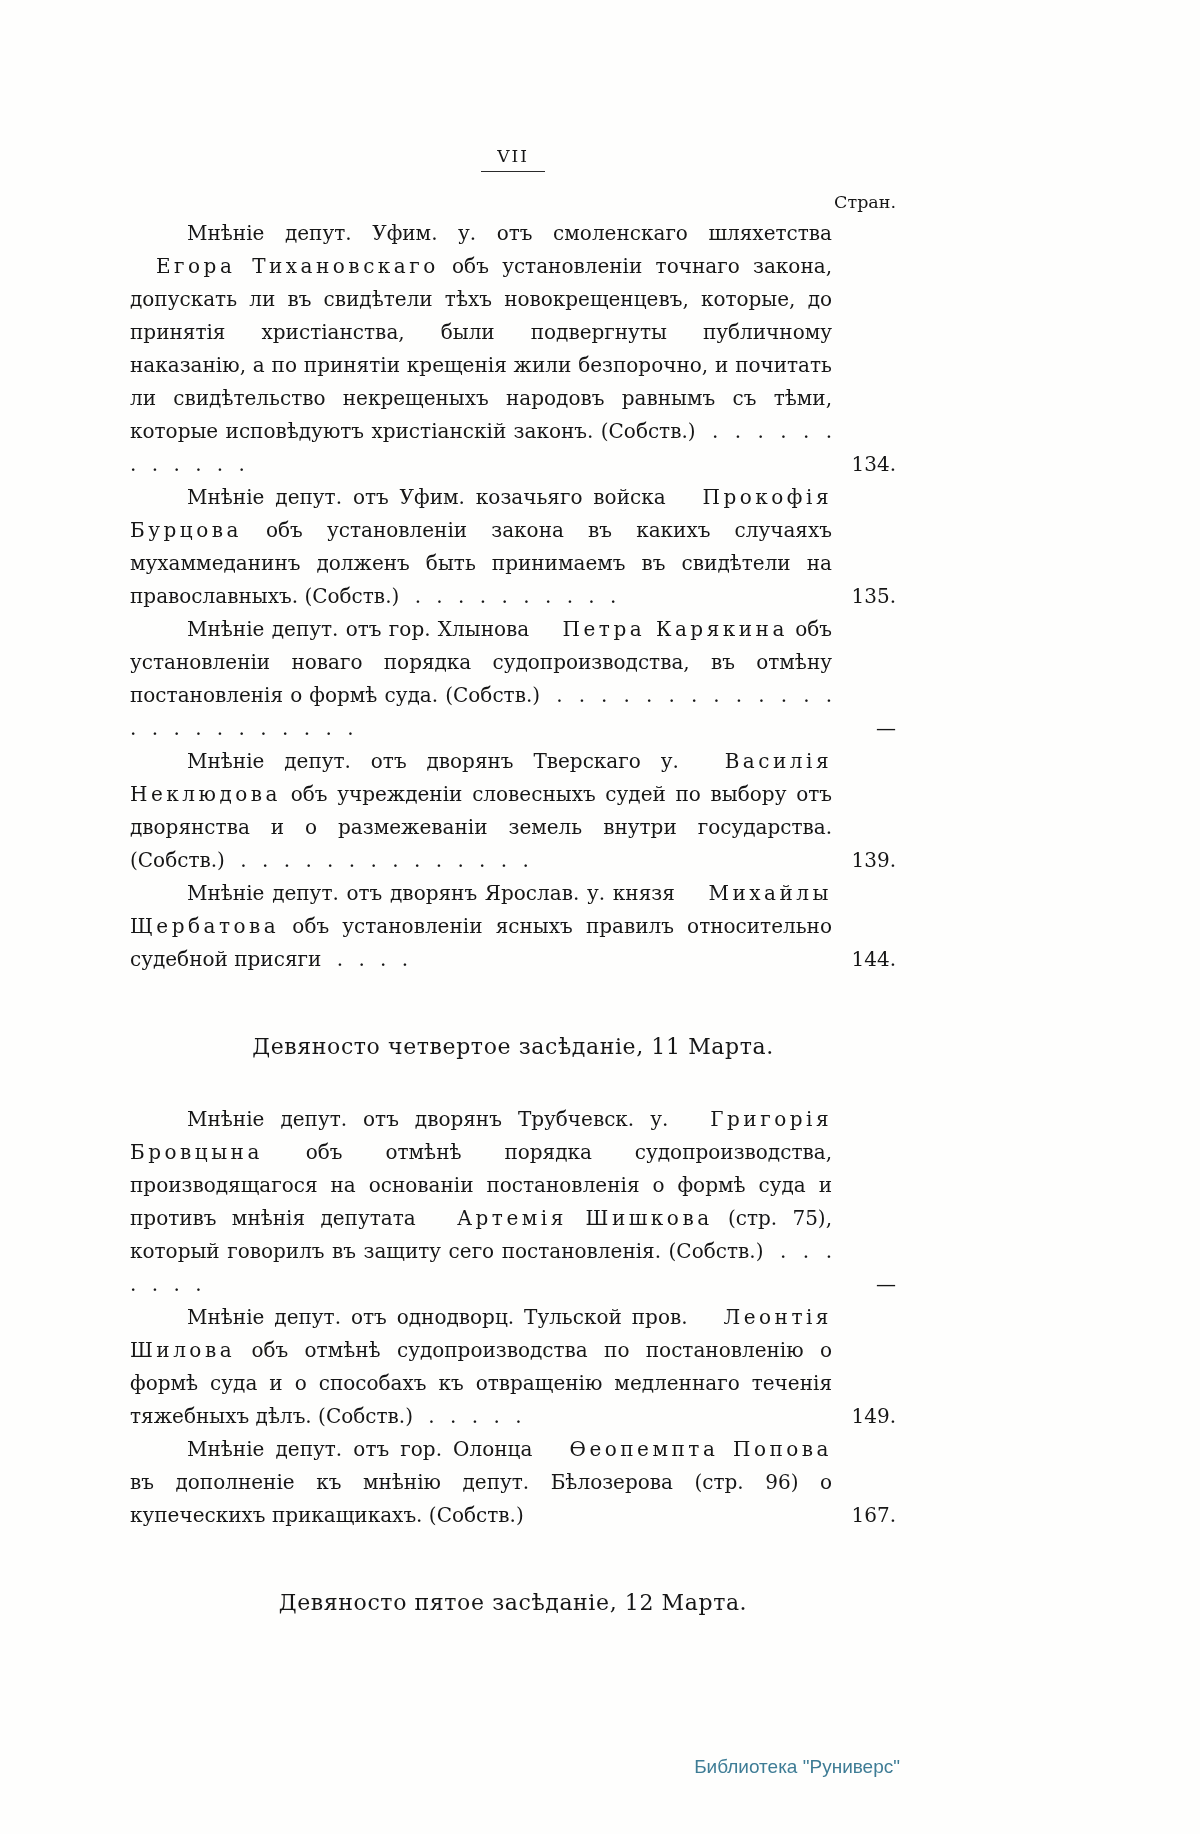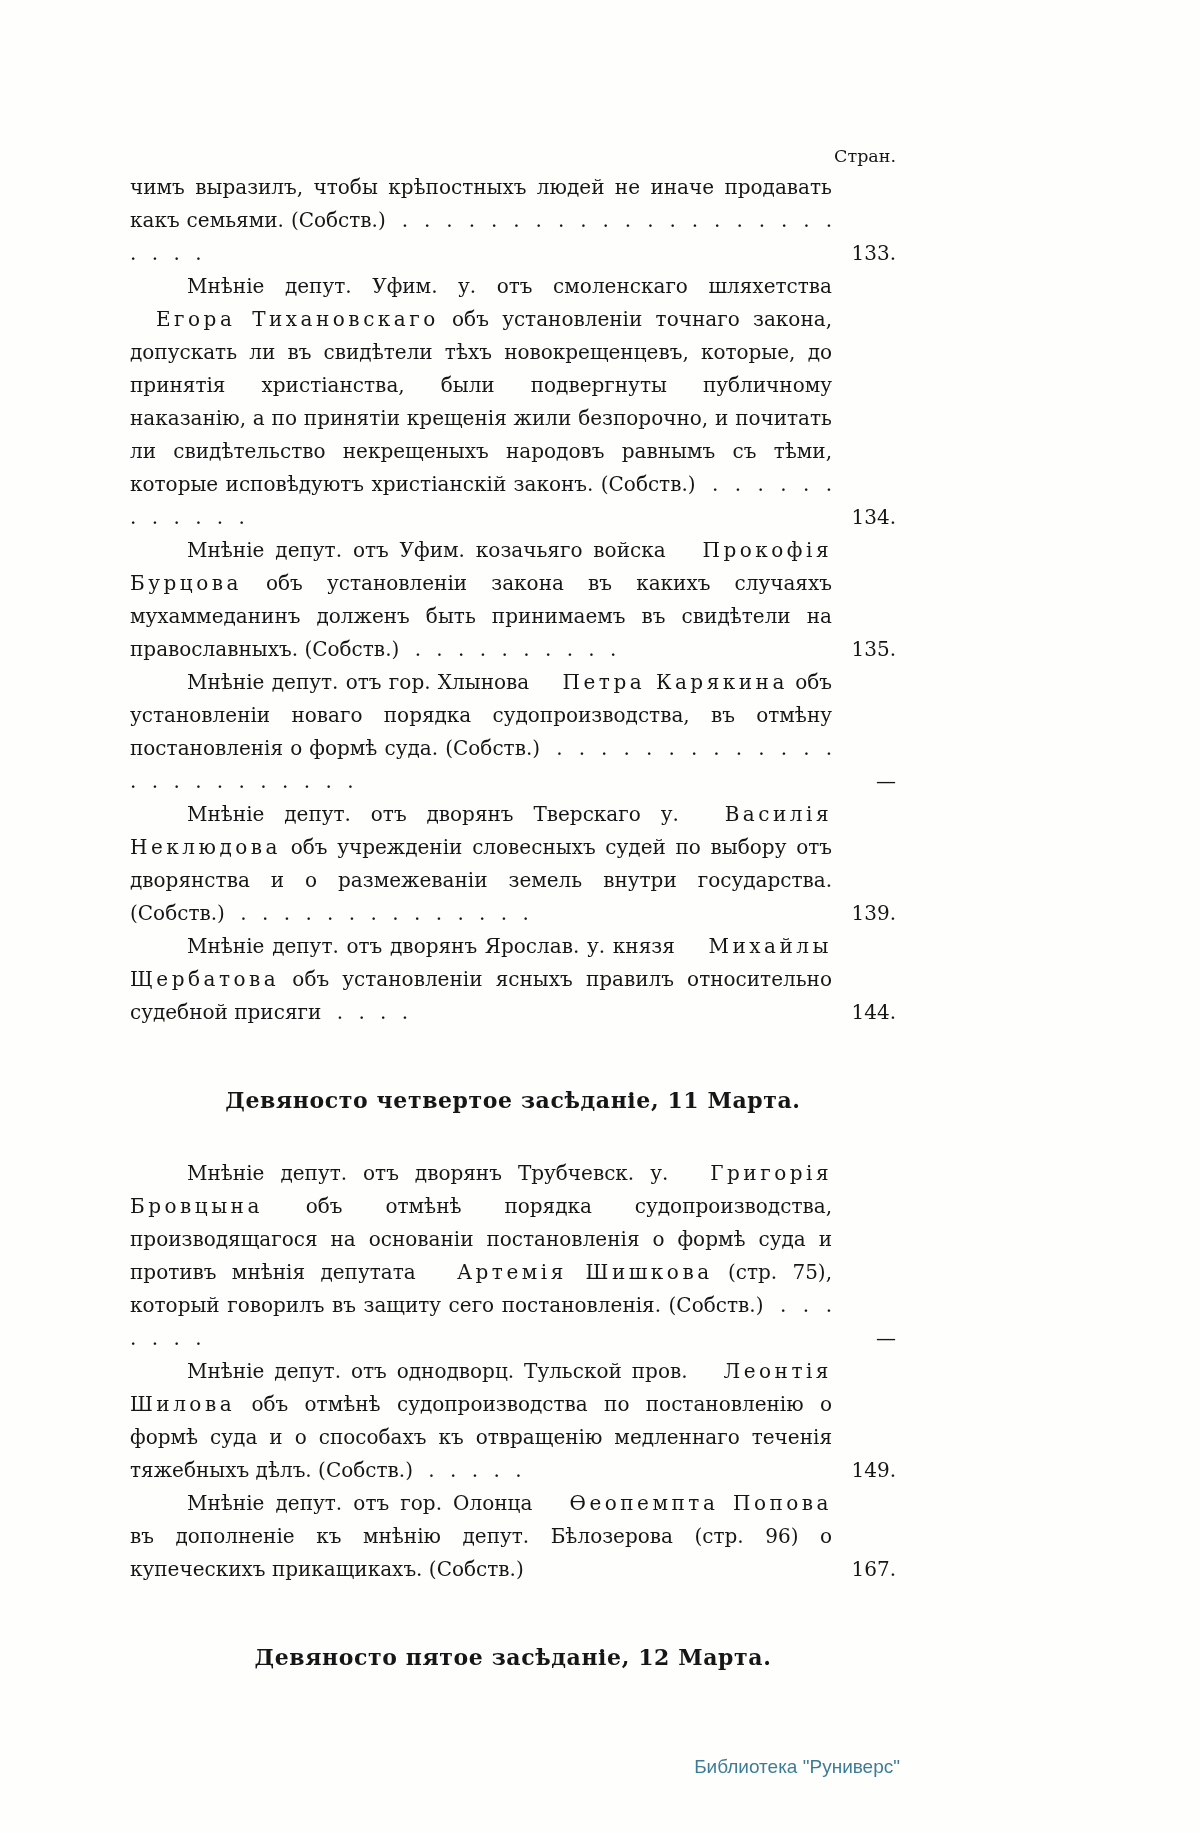--- a/index.html
+++ b/index.html
@@ -51,42 +51,44 @@
     position: absolute;
     right: 0;
     bottom: 0;
     font-size: 20px;
     line-height: 33px;
     text-align: right;
     min-width: 60px;
   }
   .section-heading {
     text-align: center;
-    font-weight: bold;
+    font-weight: normal;
     font-size: 22px;
     letter-spacing: 0.6px;
     margin: 58px 0 44px 0;
   }
   .watermark {
     position: absolute;
     right: 300px;
     top: 1756px;
     font-family: "Liberation Sans", sans-serif;
     font-size: 19px;
     color: #3E7C95;
   }
 </style>
 </head>
 <body>
 
 <div class="page">
   <div class="content">
+    <div class="folio-row">
+      <span class="folio">VII</span>
+    </div>
     <div class="col-header">Стран.</div>
     <div>
-        <div class="entry"><span>чимъ выразилъ, чтобы крѣпостныхъ людей не иначе продавать какъ семьями. (Собств.)</span><span class="dots"> . . . . . . . . . . . . . . . . . . . . . . . .</span><span class="pagenum">133.</span></div>
         <div class="entry indent"><span>Мнѣніе депут. Уфим. у. отъ смоленскаго шляхетства </span><span class="spaced">Егора Тихановскаго</span><span> объ установленіи точнаго закона, допускать ли въ свидѣтели тѣхъ новокрещенцевъ, которые, до принятія христіанства, были подвергнуты публичному наказанію, а по принятіи крещенія жили безпорочно, и почитать ли свидѣтельство некрещеныхъ народовъ равнымъ съ тѣми, которые исповѣдуютъ христіанскій законъ. (Собств.)</span><span class="dots"> . . . . . . . . . . . .</span><span class="pagenum">134.</span></div>
         <div class="entry indent"><span>Мнѣніе депут. отъ Уфим. козачьяго войска </span><span class="spaced">Прокофія Бурцова</span><span> объ установленіи закона въ какихъ случаяхъ мухаммеданинъ долженъ быть принимаемъ въ свидѣтели на православныхъ. (Собств.)</span><span class="dots"> . . . . . . . . . .</span><span class="pagenum">135.</span></div>
         <div class="entry indent"><span>Мнѣніе депут. отъ гор. Хлынова </span><span class="spaced">Петра Карякина</span><span> объ установленіи новаго порядка судопроизводства, въ отмѣну постановленія о формѣ суда. (Собств.)</span><span class="dots"> . . . . . . . . . . . . . . . . . . . . . . . .</span><span class="pagenum">—</span></div>
         <div class="entry indent"><span>Мнѣніе депут. отъ дворянъ Тверскаго у. </span><span class="spaced">Василія Неклюдова</span><span> объ учрежденіи словесныхъ судей по выбору отъ дворянства и о размежеваніи земель внутри государства. (Собств.)</span><span class="dots"> . . . . . . . . . . . . . .</span><span class="pagenum">139.</span></div>
         <div class="entry indent"><span>Мнѣніе депут. отъ дворянъ Ярослав. у. князя </span><span class="spaced">Михайлы Щербатова</span><span> объ установленіи ясныхъ правилъ относительно судебной присяги</span><span class="dots"> . . . .</span><span class="pagenum">144.</span></div>
         <div class="section-heading">Девяносто четвертое засѣданіе, 11 Марта.</div>
         <div class="entry indent"><span>Мнѣніе депут. отъ дворянъ Трубчевск. у. </span><span class="spaced">Григорія Бровцына</span><span> объ отмѣнѣ порядка судопроизводства, производящагося на основаніи постановленія о формѣ суда и противъ мнѣнія депутата </span><span class="spaced">Артемія Шишкова</span><span> (стр. 75), который говорилъ въ защиту сего постановленія. (Собств.)</span><span class="dots"> . . . . . . .</span><span class="pagenum">—</span></div>
         <div class="entry indent"><span>Мнѣніе депут. отъ однодворц. Тульской пров. </span><span class="spaced">Леонтія Шилова</span><span> объ отмѣнѣ судопроизводства по постановленію о формѣ суда и о способахъ къ отвращенію медленнаго теченія тяжебныхъ дѣлъ. (Собств.)</span><span class="dots"> . . . . .</span><span class="pagenum">149.</span></div>
         <div class="entry indent"><span>Мнѣніе депут. отъ гор. Олонца </span><span class="spaced">Ѳеопемпта Попова</span><span> въ дополненіе къ мнѣнію депут. Бѣлозерова (стр. 96) о купеческихъ прикащикахъ. (Собств.)</span><span class="pagenum">167.</span></div>
         <div class="section-heading">Девяносто пятое засѣданіе, 12 Марта.</div>

